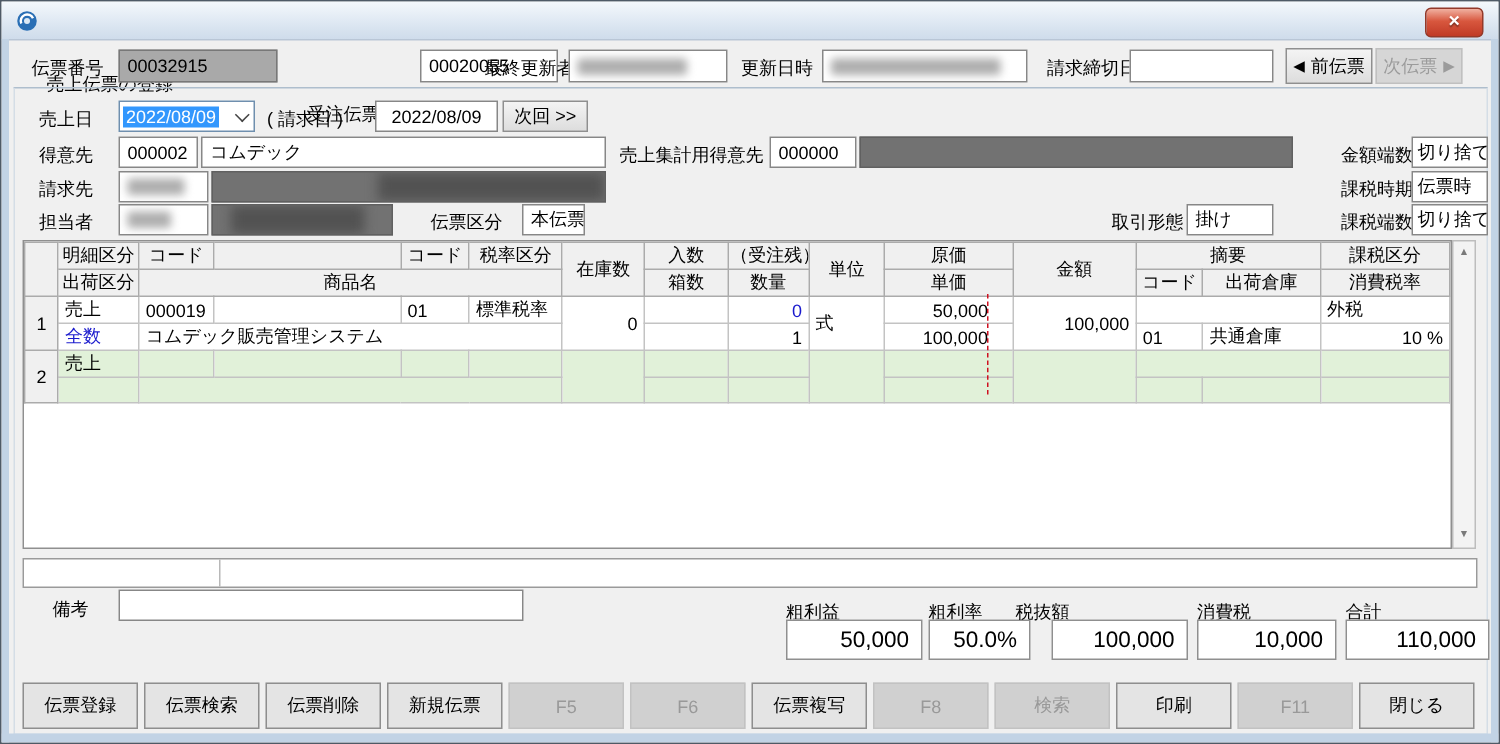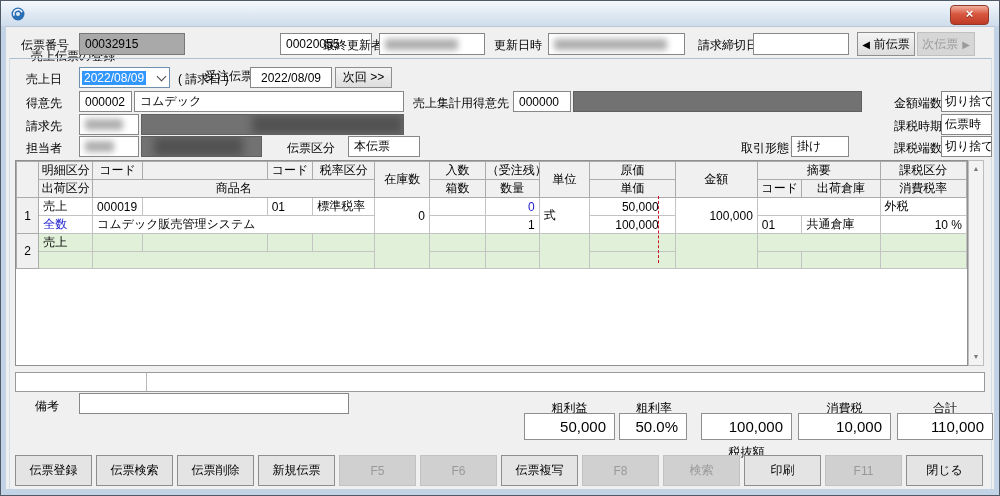--- a/index.html
+++ b/index.html
@@ -50,21 +50,21 @@
   .grid td.g { background:#e1f1d9; }
   .blue { color:#1a1acd; }
   .marker { position:absolute; left:657px; top:195px; width:0; height:67px; border-left:1px dashed #cf1020; z-index:5; }
   .vscroll { position:absolute; left:967px; top:159px; width:16px; height:206px;
     background:#f3f3f3; border:1px solid #bdbdbd; box-sizing:border-box; }
   .vs-arrow { position:absolute; left:0; width:14px; height:14px; color:#7a7a7a; font-size:7px;
     text-align:center; line-height:14px; }
   .strip { position:absolute; left:14px; top:371px; width:970px; height:20px; background:#fff;
     border:1px solid #9a9a9a; box-sizing:border-box; }
   .strip-div { position:absolute; left:130px; top:0; width:1px; height:100%; background:#b8b8b8; }
-  .tlabel { position:absolute; top:399px; text-align:center; font-size:12px; }
+  .tlabel { position:absolute; top:399px; text-align:left; font-size:12px; }
   .tfield { position:absolute; top:412px; height:27px; background:#fff; border:1px solid #8f8f8f;
     box-sizing:border-box; font-size:15px; display:flex; align-items:center; justify-content:flex-end; padding-right:8px; }
   .fbtn { position:absolute; top:454px; width:77px; height:31px; font-size:12px;
     background:#e4e4e4; border:1px solid #8e8e8e; box-sizing:border-box;
     display:flex; align-items:center; justify-content:center; }
   .fbtn.disabled { background:#d0d0d0; color:#999; border-color:#c2c2c2; }
 </style>
 </head>
 <body>
 
@@ -159,21 +159,21 @@
   </div>
 
   <span class="lbl" style="left:25px;top:140px;">担当者</span>
   <div class="field" style="left:78px;top:135px;width:60px;height:21px;">
     <div class="smudge" style="width:60%;"></div>
   </div>
   <div class="darkbar" style="left:140px;top:135px;width:121px;height:21px;">
     <div class="darksm" style="margin-left:10%;width:75%;"></div>
   </div>
   <span class="lbl" style="left:286px;top:140px;">伝票区分</span>
-  <div class="field" style="left:347px;top:135px;width:72px;height:21px;">
+  <div class="field" style="left:347px;top:135px;width:42px;height:21px;">
     <span>本伝票</span>
   </div>
   <span class="lbl" style="left:740px;top:140px;">取引形態</span>
   <div class="field" style="left:790px;top:135px;width:58px;height:21px;">
     <span>掛け</span>
   </div>
   <span class="lbl" style="left:893px;top:140px;">課税端数</span>
   <div class="field" style="left:940px;top:135px;width:51px;height:21px;padding:0 3px;">
     <span>切り捨て</span>
   </div>
@@ -295,21 +295,21 @@
   </div>
 
   <span class="tlabel" style="left:523px;width:91px;">粗利益</span>
   <div class="tfield" style="left:523px;width:91px;">
     <span>50,000</span>
   </div>
   <span class="tlabel" style="left:618px;width:70px;">粗利率</span>
   <div class="tfield" style="left:618px;width:68px;">
     <span>50.0%</span>
   </div>
-  <span class="tlabel" style="left:700px;width:91px;margin-top:44px;">税抜額</span>
+  <span class="tlabel" style="left:676px;width:91px;">税抜額</span>
   <div class="tfield" style="left:700px;width:91px;">
     <span>100,000</span>
   </div>
   <span class="tlabel" style="left:797px;width:93px;">消費税</span>
   <div class="tfield" style="left:797px;width:93px;">
     <span>10,000</span>
   </div>
   <span class="tlabel" style="left:896px;width:96px;">合計</span>
   <div class="tfield" style="left:896px;width:96px;">
     <span>110,000</span>

